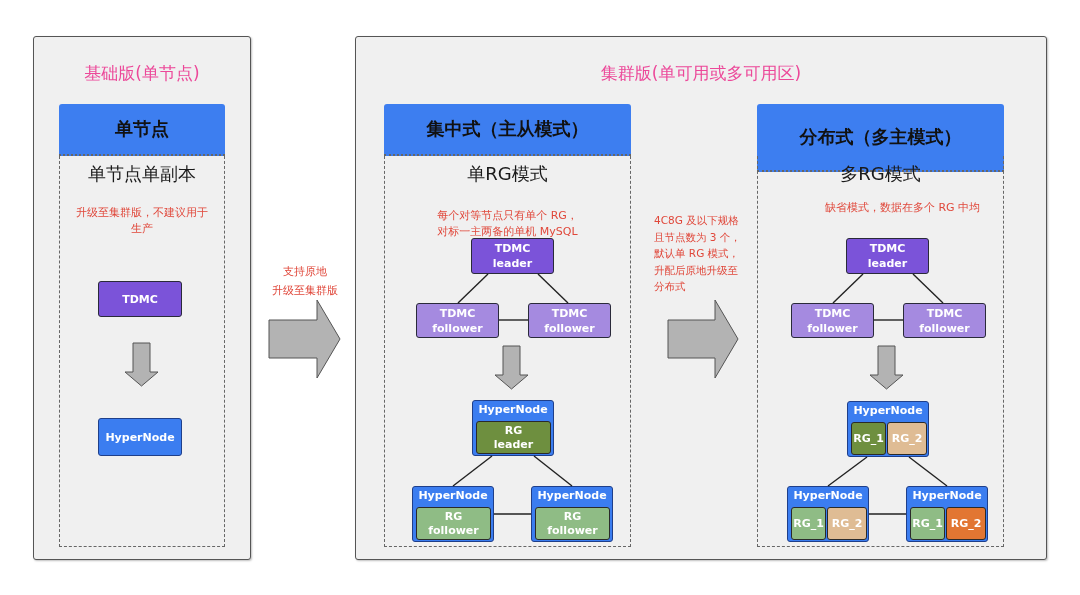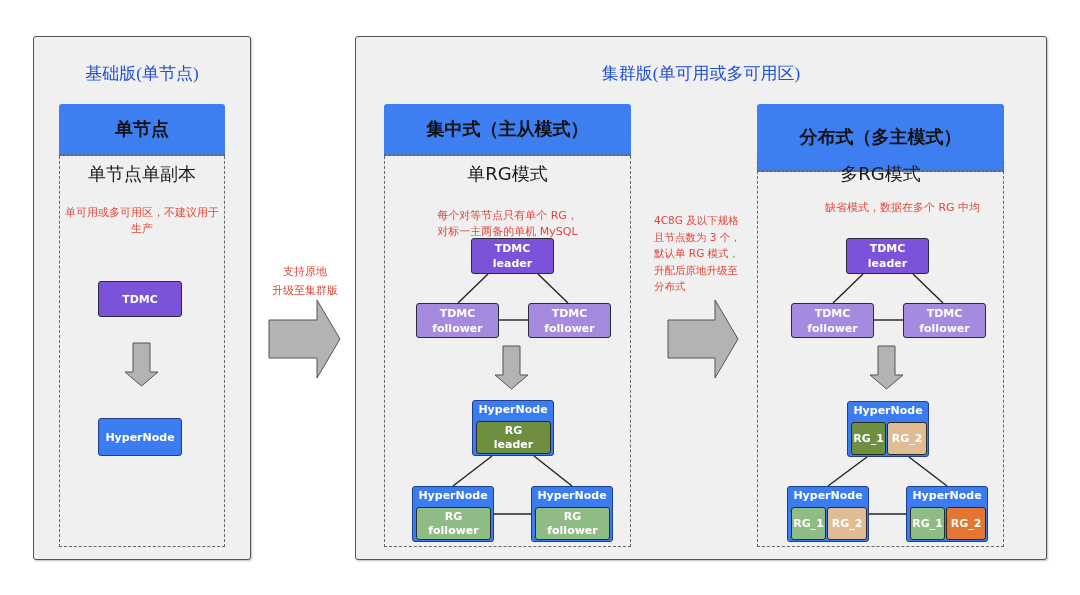--- a/index.html
+++ b/index.html
@@ -1,20 +1,20 @@
 <!DOCTYPE html>
 <html><head>
 <meta charset="utf-8">
 <style>
   html, body { margin: 0; padding: 0; }
   body { width: 1080px; height: 595px; background: #ffffff; position: relative; overflow: hidden;
          font-family: "DejaVu Sans", "Liberation Sans", sans-serif; }
   .abs { position: absolute; box-sizing: border-box; }
   .panel { background: #f0f0f0; border: 1.5px solid #555; border-radius: 3px; box-shadow: 1px 1px 2px rgba(0,0,0,0.25); }
-  .panel-title { text-align: center; font-size: 17px; color: #1d4ed8; font-weight: 500; font-family: Liberation Serif, serif; }
+  .panel-title { text-align: center; font-size: 17px; color: #ec4899; font-weight: 500; }
   .head { background: #3d7ef0; border-radius: 3px 3px 0 0; color: #111; font-size: 18px; font-weight: 600;
           display: flex; align-items: center; justify-content: center; border-bottom: 2px dotted #666; }
   .dashed { border: 1.2px dashed #666; border-top: none; }
   .mode { text-align: center; font-size: 18px; color: #1a1a1a; }
   .note { text-align: center; font-size: 11px; line-height: 16px; color: #e0473a; }
   .box { border: 1.5px solid #2a2a3a; border-radius: 3px; color: #fff; font-size: 11px; font-weight: 600;
          display: flex; flex-direction: column; align-items: center; justify-content: center; line-height: 15px; }
   .tdmc-leader { background: #7b53d9; }
   .tdmc-follower { background: #a58ae0; font-weight: 600; }
   .hyper { background: #3b7df0; color: #fff; }
@@ -30,21 +30,21 @@
 </style>
 </head>
 <body>
 
 <div class="abs panel" style="left:33px;top:36px;width:218px;height:524px;"></div>
 <div class="abs panel-title" style="left:33px;top:62px;width:218px;">基础版(单节点)</div>
 <div class="abs head" style="left:59px;top:104px;width:166px;height:52px;">单节点</div>
 <div class="abs dashed" style="left:59px;top:156px;width:166px;height:391px;"></div>
 <div class="abs mode" style="left:59px;top:162px;width:166px;">单节点单副本</div>
 <div class="abs note" style="left:59px;top:205px;width:166px;">
-  <div>单可用或多可用区，不建议用于</div>
+  <div>升级至集群版，不建议用于</div>
   <div>生产</div>
 </div>
 <div class="abs box tdmc-leader" style="left:98px;top:281px;width:84px;height:36px;">
   <span>TDMC</span>
 </div>
 <div class="abs box hyper" style="left:98px;top:418px;width:84px;height:38px;border-color:#1f3f8a;">
   <span>HyperNode</span>
 </div>
 
 <div class="abs note" style="left:255px;top:262px;width:100px;font-size:11px;line-height:19px;">

